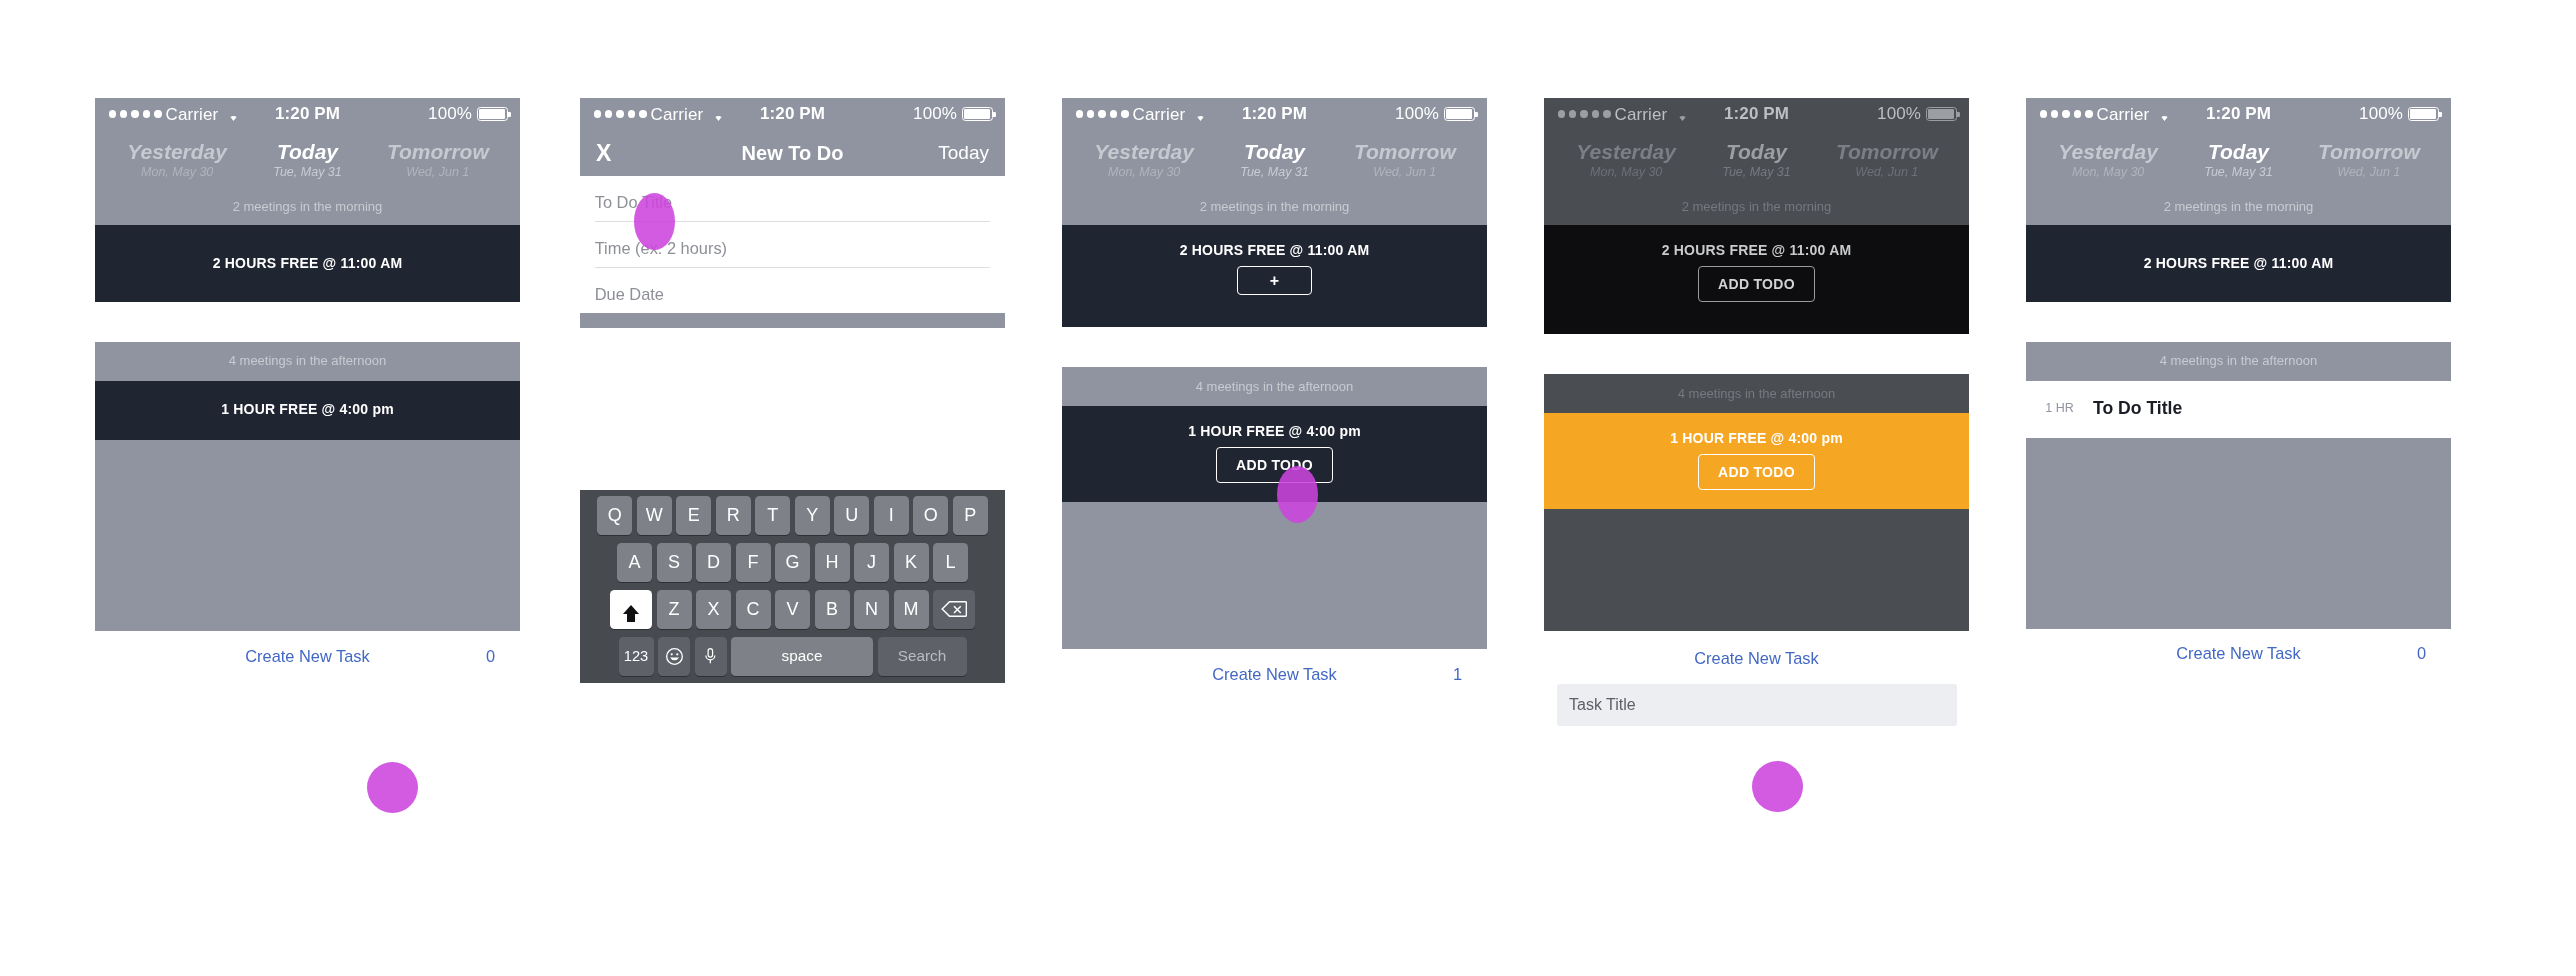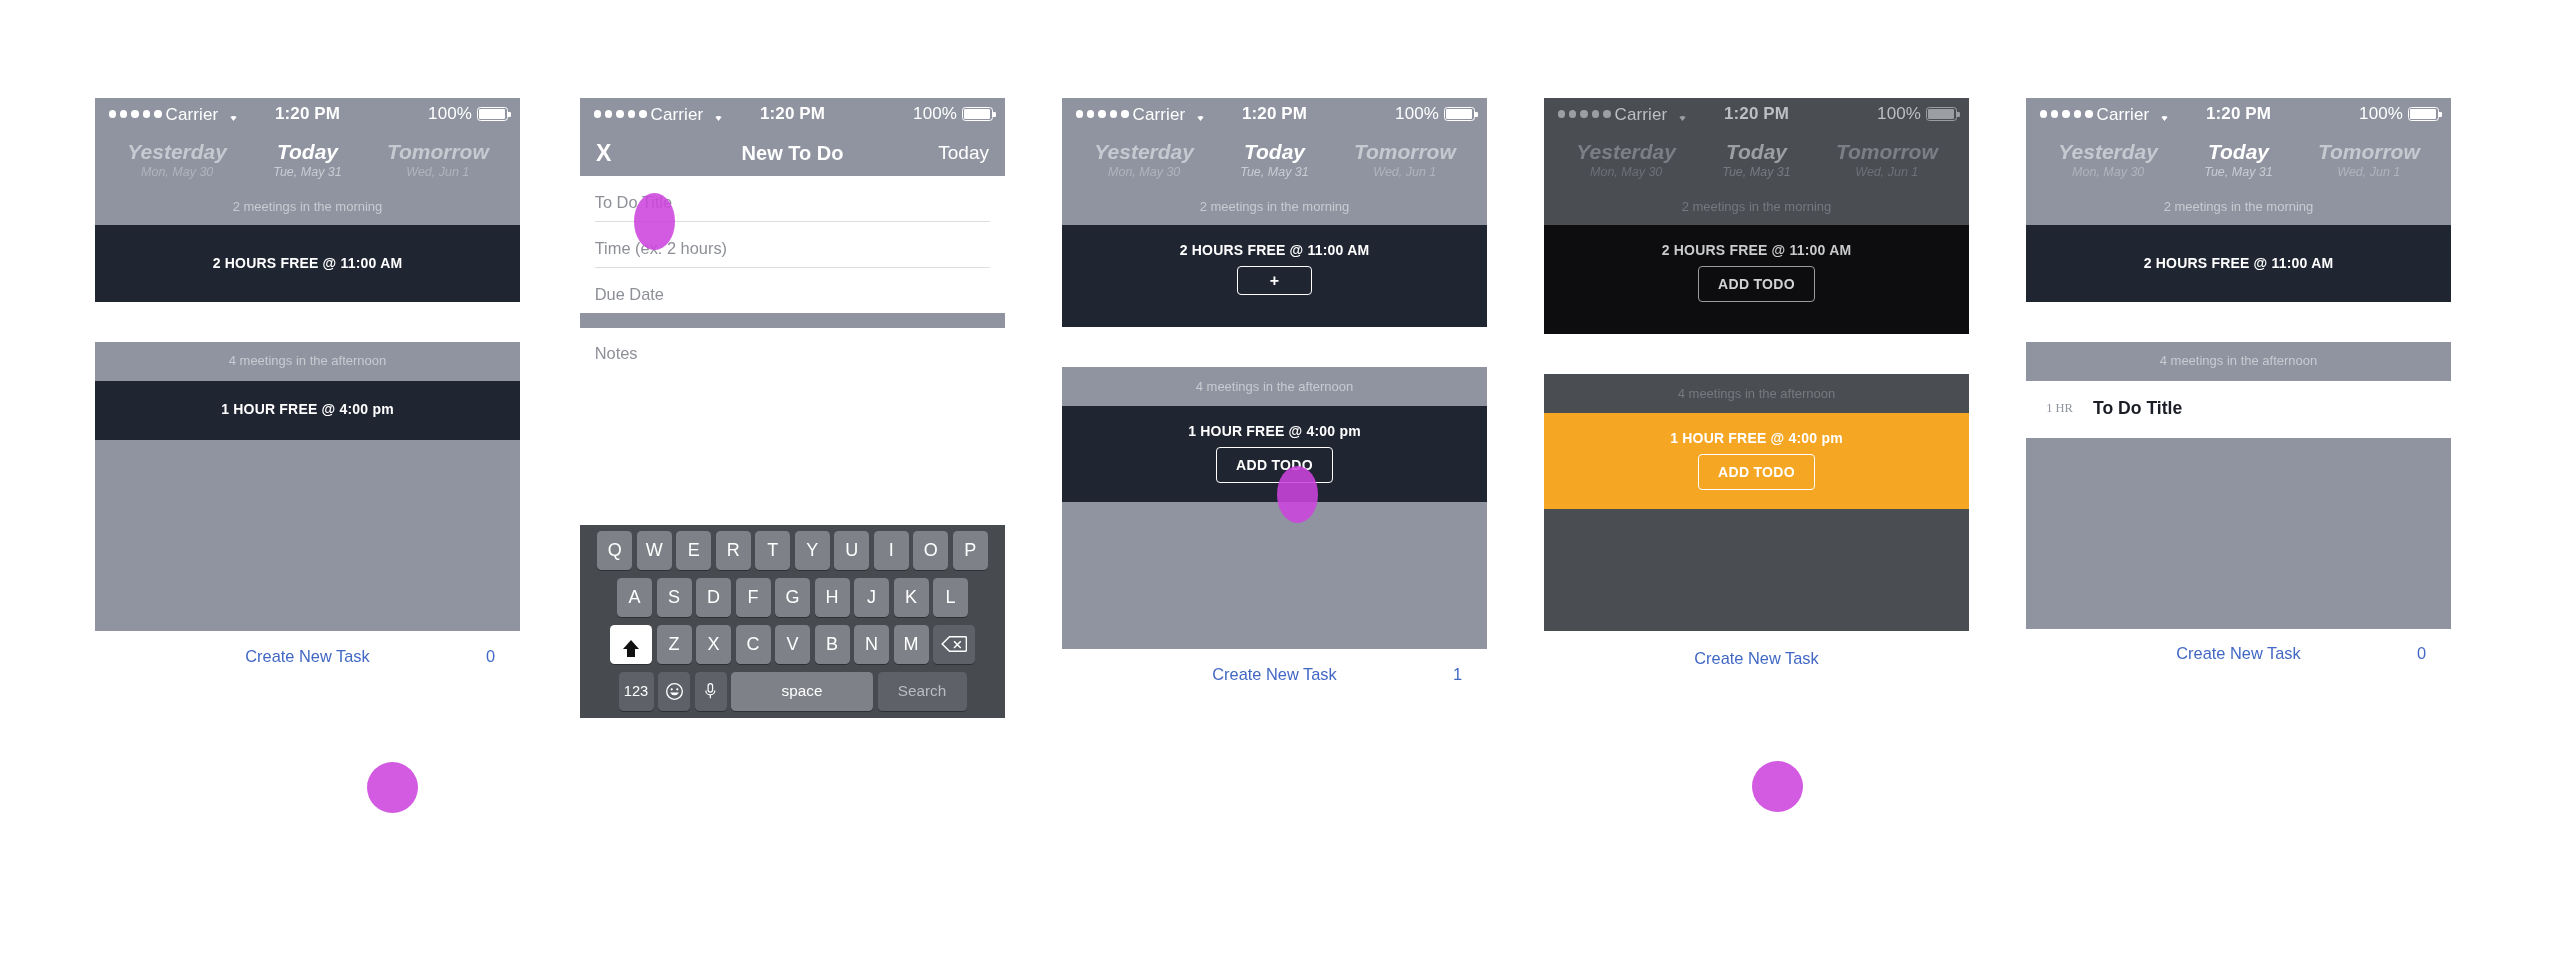--- a/index.html
+++ b/index.html
@@ -123,21 +123,21 @@
   
   .createpanel{background:#ffffff;padding-top:18px;}
   .createpanel .cta{display:block;text-align:center;color:#4268c4;font-size:16.4px;}
   .taskinput{
     margin:16px 12.5px 0 12.5px;background:#eceef1;height:42px;border-radius:2.3px;
     display:flex;align-items:center;padding-left:12.5px;color:#5e6066;font-size:16px;
   }
 
   
   .todorow{background:#ffffff;display:flex;align-items:center;padding:17px 0 19px 0;}
-  .todorow .hr{width:67px;text-align:center;font-size:12.5px;color:#9094a0;font-family:Liberation Serif, serif;}
+  .todorow .hr{width:67px;text-align:center;font-size:12.5px;color:#9094a0;}
   .todorow .ttl{font-size:17.6px;font-weight:bold;color:#1b1e26;}
 
   
   .touch{position:absolute;border-radius:50%;background:#cc44dd;opacity:.88;pointer-events:none;}
 </style>
 </head>
 <body>
 
 <div class="stage">
 
@@ -230,21 +230,20 @@
       <span class="close">X</span>
       <span class="title">New To Do</span>
       <span class="action">Today</span>
     </div>
 
     <div class="form">
       <div class="field">To Do Title</div>
       <div class="field">Time (ex. 2 hours)</div>
       <div class="field last">Due Date</div>
       <div class="formgap"></div>
-      <div class="notes">Notes</div>
     </div>
     <div class="formspacer" style="height:162px"></div>
 
     <div class="keyboard">
       <div class="krow" id="kbrow1">
           <span class="key">Q</span>
           <span class="key">W</span>
           <span class="key">E</span>
           <span class="key">R</span>
           <span class="key">T</span>
@@ -413,20 +412,21 @@
       <span class="ghostbtn">ADD TODO</span>
     </div>
     <div class="midbar">4 meetings in the afternoon</div>
     <div class="slot withbtn orange">
       <div class="lbl">1 HOUR FREE @ 4:00 pm</div>
       <span class="ghostbtn">ADD TODO</span>
     </div>
     <div class="filler" style="height:122px"></div>
     <div class="createpanel">
       <span class="cta">Create New Task</span>
+      <div class="taskinput">Task Title</div>
     </div>
   </div>
 
   <div class="phone p5">
     <div class="statusbar">
       <div class="sb-left">
         <span class="dots">
             <i></i>
             <i></i>
             <i></i>

